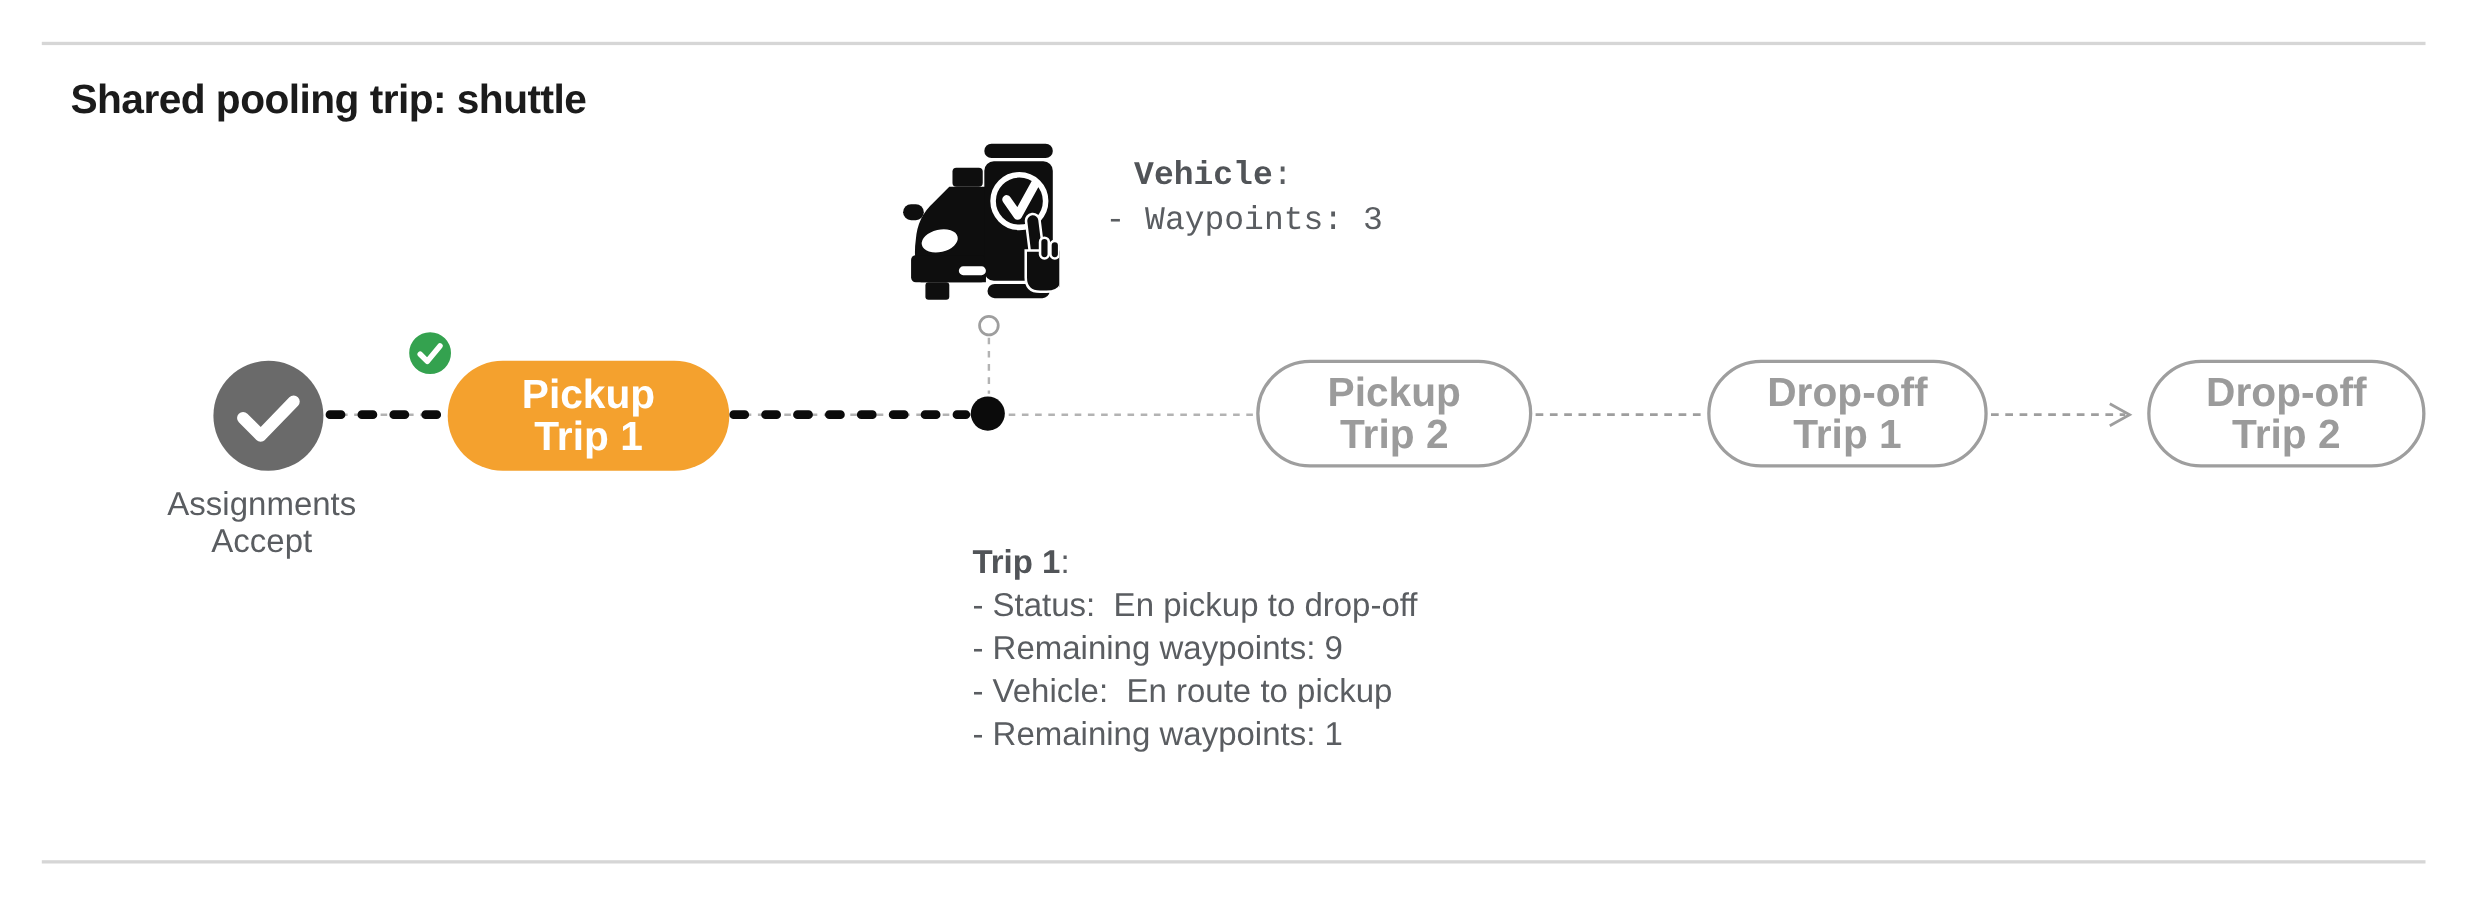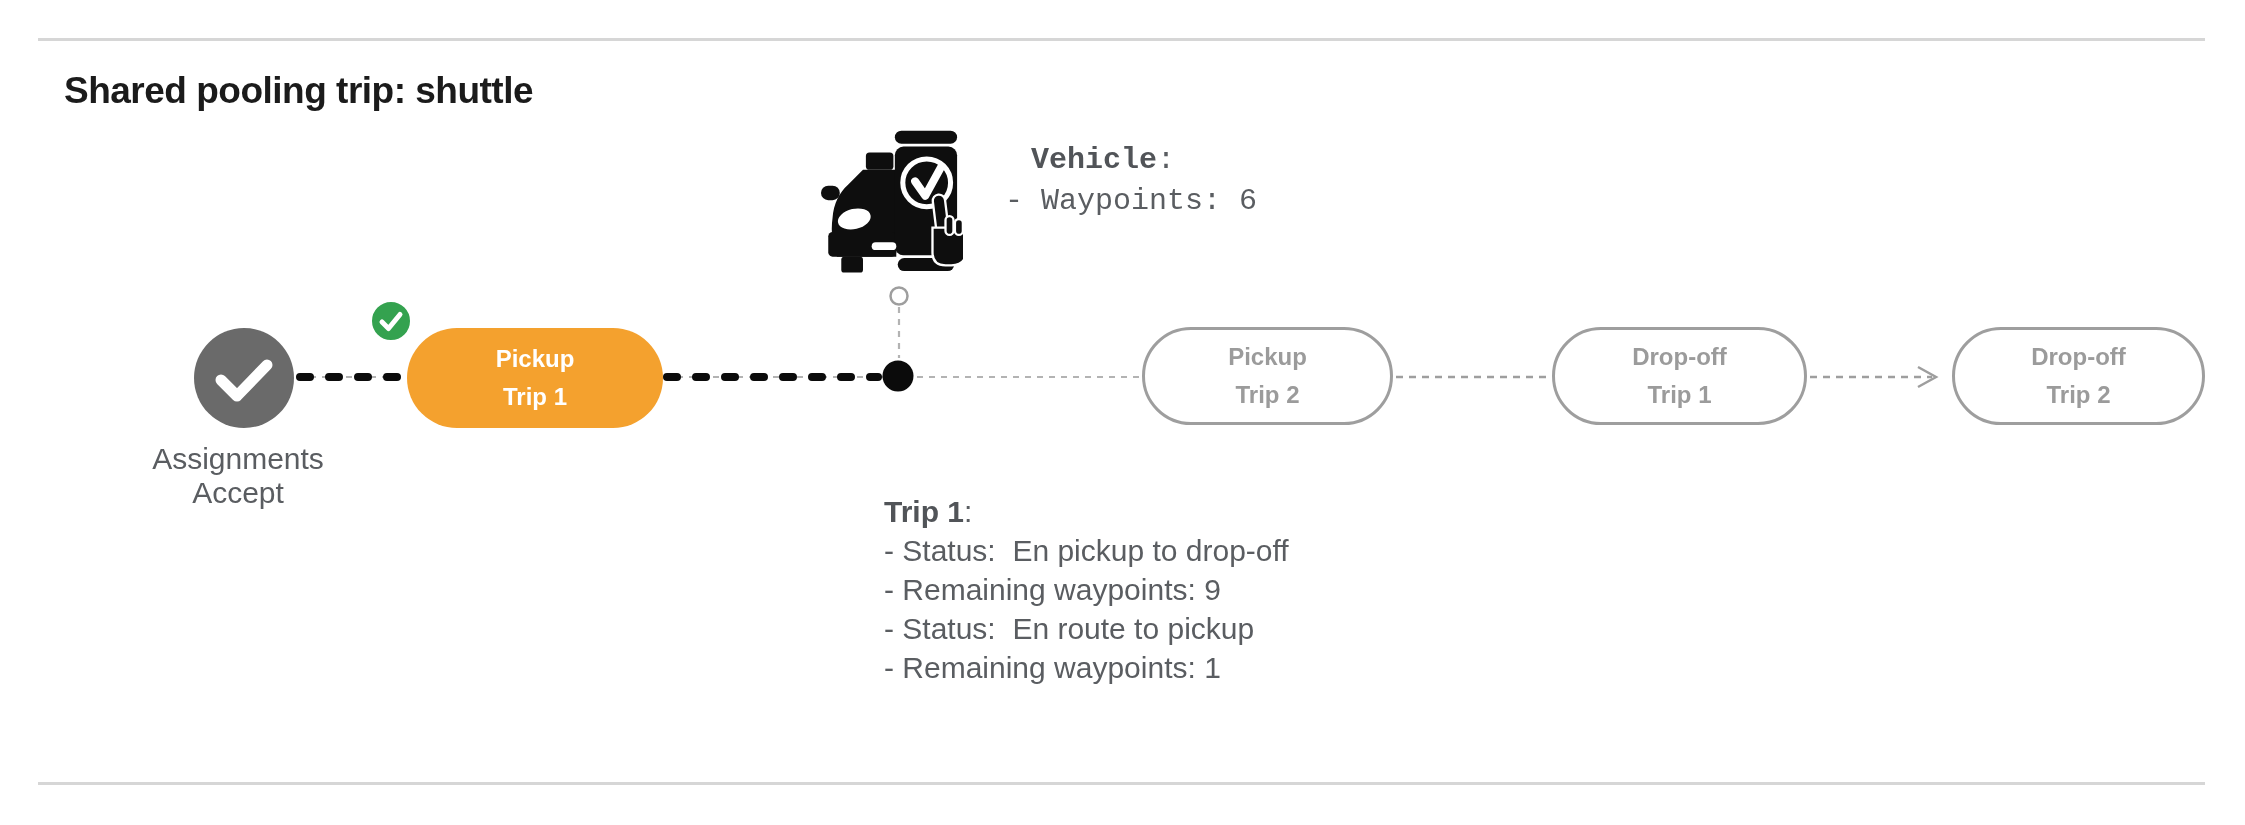--- a/index.html
+++ b/index.html
@@ -25,21 +25,21 @@
     position:absolute;left:194px;top:328px;width:100px;height:100px;border-radius:50%;
     background:var(--completed-node,#6A6A6A);z-index:2;display:flex;align-items:center;justify-content:center;
   }
   .start-label{
     position:absolute;left:108px;top:442px;width:260px;text-align:center;z-index:2;
     font-size:30px;line-height:34px;color:var(--body-text,#5A5D61);
   }
   .pill{
     position:absolute;top:327px;height:98px;border-radius:49px;z-index:2;box-sizing:border-box;
     display:flex;flex-direction:column;align-items:center;justify-content:center;
-    font-size:24px;line-height:38px;font-weight:700;text-align:center;background:#fff;
+    font-size:37px;line-height:38px;font-weight:700;text-align:center;background:#fff;
   }
   .pill.active{
     top:328px;height:100px;border-radius:50px;border:none;
     background:var(--active-pill,#F4A12E);color:#FFFFFF;
   }
   .pill.pending{
     border:3px solid var(--pending-border,#9E9E9E);color:var(--pending-text,#9B9B9B);font-weight:600;
   }
   .pill-1{left:407px;width:256px;}
   .pill-2{left:1142px;width:251px;}
@@ -140,25 +140,25 @@
     <g fill="#0E0E0E" stroke="#fff" stroke-width="1.6">
       <rect x="80.5" y="50" width="8.5" height="30" rx="4.25" transform="rotate(-7 85 65)"></rect>
       <path d="M79,73 h23 v17 q0,9 -10,9 h-4 q-9,0 -9,-9 Z"></path>
       <rect x="88" y="65" width="5.5" height="13" rx="2.75"></rect>
       <rect x="94.5" y="67" width="5.5" height="11" rx="2.75"></rect>
     </g>
   </svg>
 
   <div class="info vehicle-info">
     <div class="row hd-row"><span class="hd">Vehicle</span><span>:</span></div>
-    <div class="row">- Waypoints: 6</div>
+    <div class="row">- Waypoints: 3</div>
   </div>
 
   <div class="info trip-info">
     <div class="row"><span class="hd">Trip 1</span><span>:</span></div>
     <div class="row">- Status:  En pickup to drop-off</div>
     <div class="row">- Remaining waypoints: 9</div>
-    <div class="row">- Status:  En route to pickup</div>
+    <div class="row">- Vehicle:  En route to pickup</div>
     <div class="row">- Remaining waypoints: 1</div>
   </div>
 
   <div class="rule bottom"></div>
 </div>
 
 </body></html>

